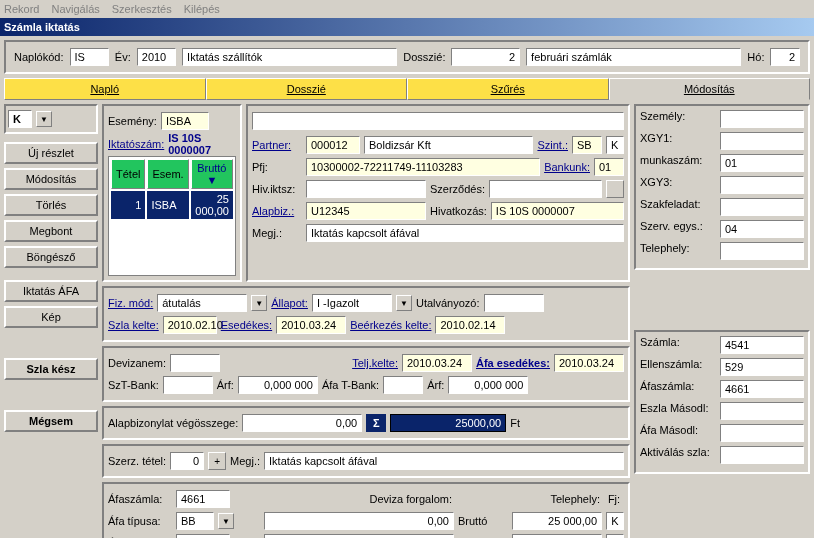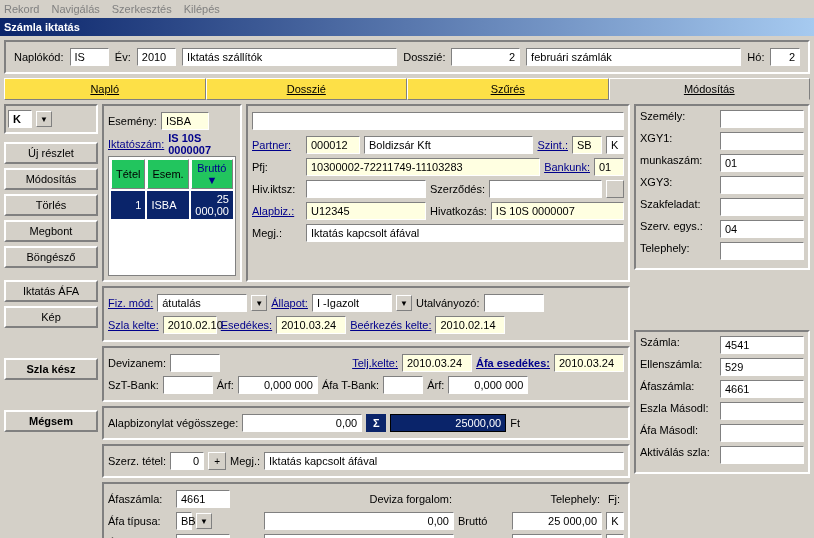--- a/index.html
+++ b/index.html
@@ -239,21 +239,21 @@
     </div>
 
     <div class="inset" style="display:flex; gap:6px">
       <div style="width:150px">
         <div class="row">
           <span class="lbl" style="width:64px">Áfaszámla:</span>
           <span class="inp" style="width:54px">4661</span>
         </div>
         <div class="row">
           <span class="lbl" style="width:64px">Áfa típusa:</span>
-          <span class="inp" style="width:16px">BB</span>
+          <span class="inp" style="width:38px">BB</span>
           <span class="dropdown-btn">▼</span>
         </div>
         <div class="row">
           <span class="lbl" style="width:64px">Áfa %:</span>
           <span class="inp" style="width:54px">25</span>
         </div>
       </div>
       <div style="flex:1">
         <div class="row" style="font-size:10px">
           <span style="flex:1;text-align:right">Deviza forgalom:</span>

